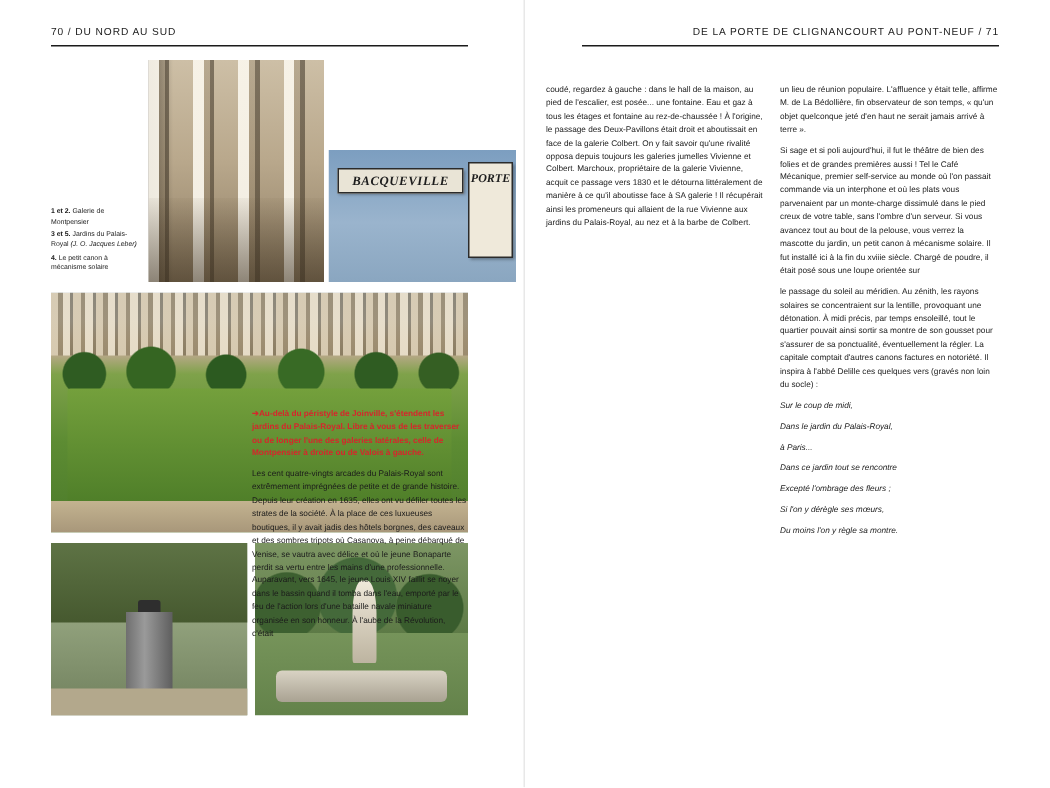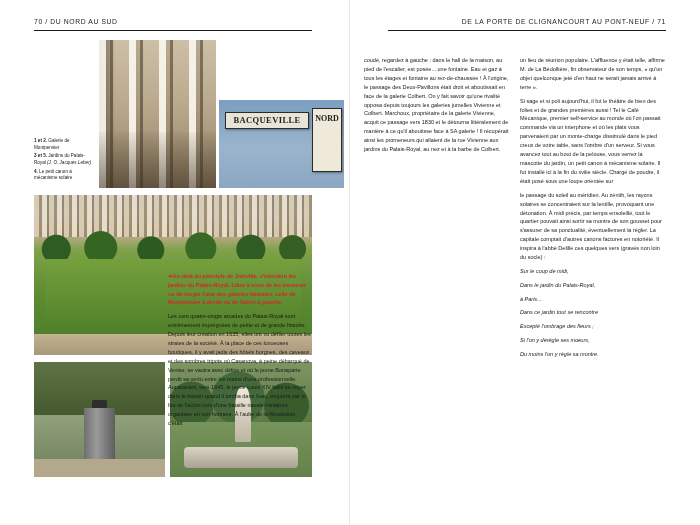--- a/index.html
+++ b/index.html
@@ -70,20 +70,21 @@
     content:"";
     position:absolute; left:0; bottom:0; right:0; height:38%;
     background: linear-gradient(180deg, rgba(90,74,52,.05), rgba(60,48,32,.55));
   }
 
   
   #photo-signs { left: 219px; top: 100px; width: 125px; height: 88px; }
   .signs {
     position: relative;
     background: linear-gradient(180deg, #7c9ec0 0%, #9ab4cd 55%, #8aa6c0 100%);
+    font-style: italic;
   }
   .sign-plate {
     position: absolute;
     background: #e9e4d6;
     border: 1.2px solid #2b2b2b;
     color: #1d1d1d;
     font-family: "Liberation Serif", serif;
     text-align: center;
     line-height: 1.05;
     box-shadow: 1px 1px 2px rgba(0,0,0,.35);
@@ -243,21 +244,21 @@
   <div class="runhead runhead-right">DE LA PORTE DE CLIGNANCOURT AU PONT-NEUF / 71</div>
   <div class="rule-right"></div>
 
   <div class="img" id="photo-colonnade">
     <div class="ph colonnade"></div>
   </div>
 
   <div class="img" id="photo-signs">
     <div class="ph signs">
       <div class="sign-plate" id="sign-bacqueville">BACQUEVILLE</div>
-      <div class="sign-plate" id="sign-bacqueville2">NORD</div>
+      <div class="sign-plate" id="sign-bacqueville2">PORTE</div>
     </div>
   </div>
 
   <div class="img" id="photo-garden">
     <div class="ph garden">
       <div class="bldg"></div>
       <div class="trees"></div>
       <div class="lawn"></div>
       <div class="path"></div>
     </div>

